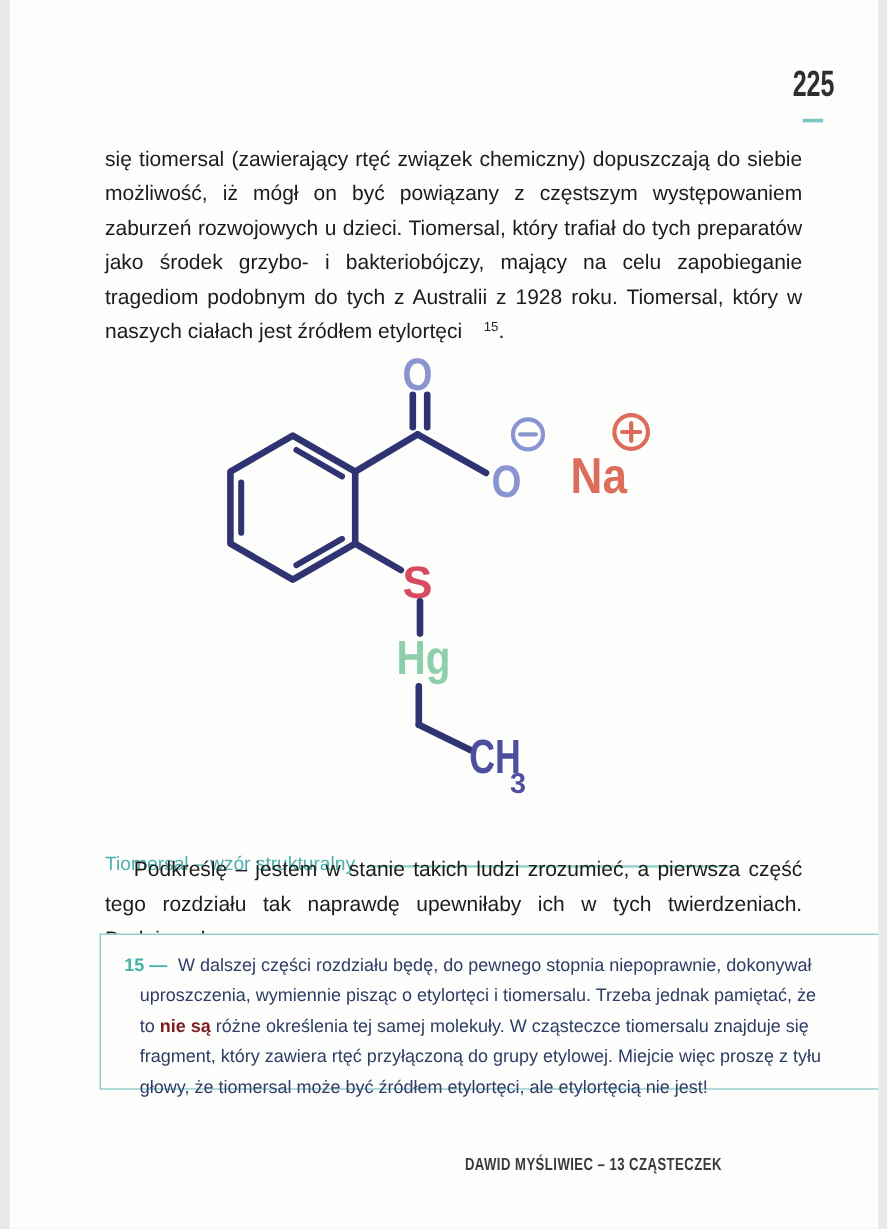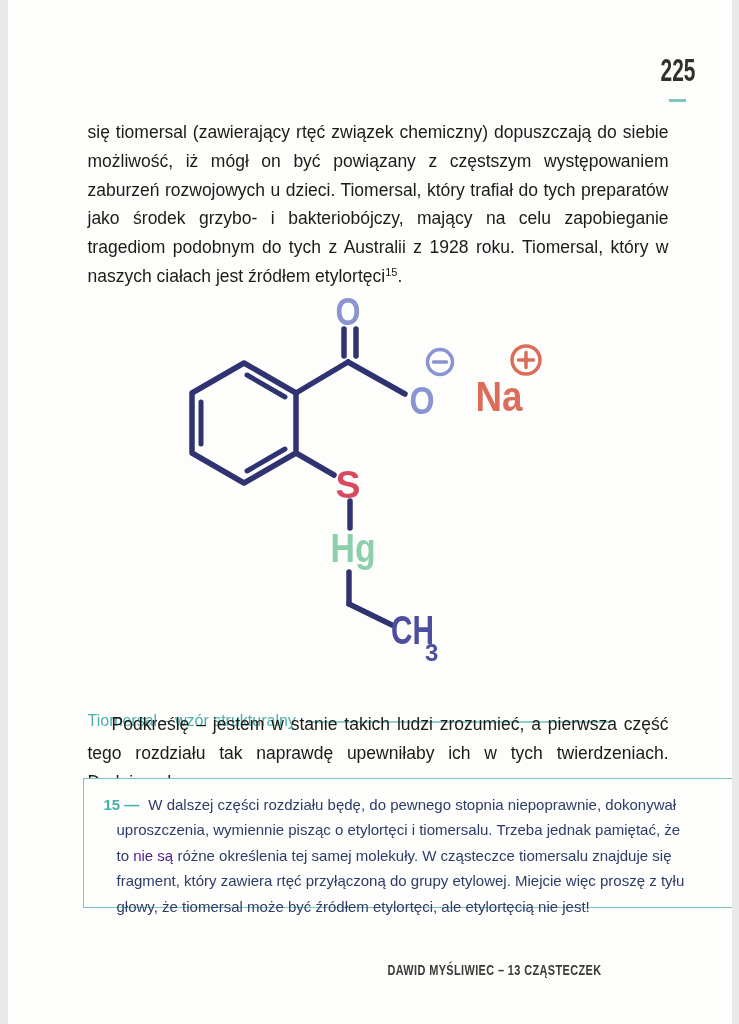--- a/index.html
+++ b/index.html
@@ -21,21 +21,21 @@
   }
   .page-number-dash{width:17px;height:3px;background:#7cc6c1;margin:12px auto 0;}
 
   
   .para{
     position:absolute;left:80px;width:581px;margin:0;
     font-size:17.5px;line-height:28.8px;text-align:justify;color:#1b1b19;
   }
   .para1{top:118px;}
   .para2{top:710px;text-indent:24px;}
-  .fn-ref{font-size:11px;vertical-align:6px;line-height:0;}
+  .fn-ref{font-size:11px;vertical-align:6px;line-height:0;padding-left:18px;}
 
   
   .figure{position:absolute;left:150px;top:285px;width:410px;height:380px;}
   .figure svg{display:block;width:100%;height:100%;}
   .bond{stroke:#303371;stroke-width:5.5;fill:none;stroke-linecap:round;}
   .bond-inner{stroke:#303371;stroke-width:5;fill:none;stroke-linecap:round;}
   .atom{font-family:"Liberation Sans",sans-serif;font-weight:bold;}
 
   
   .caption-row{
@@ -49,21 +49,21 @@
   .footnote-box{
     position:absolute;left:75px;top:778px;width:658px;height:130px;
     border:1.5px solid #79c5c0;background:#fdfdfc;box-sizing:border-box;
   }
   .footnote{
     margin:0;padding:13px 48px 0 20px;
     padding-left:33px;text-indent:-13px;
     font-size:15px;line-height:25.4px;color:#2e3d66;text-align:left;
   }
   .fn-marker{color:#45b1a9;font-weight:bold;padding-right:9px;margin-top:48px;}
-  .footnote strong{font-weight:normal;color:#4c1d95;}
+  .footnote strong{font-weight:bold;color:#7f1d1d;}
 
   
   .footer{
     position:absolute;top:961px;right:130px;
     font-size:14px;font-weight:bold;color:#3a3a38;letter-spacing:0.5px;
     transform:scale(0.78,1.05);transform-origin:right top;white-space:nowrap;
   }
 </style>
 </head>
 <body>

